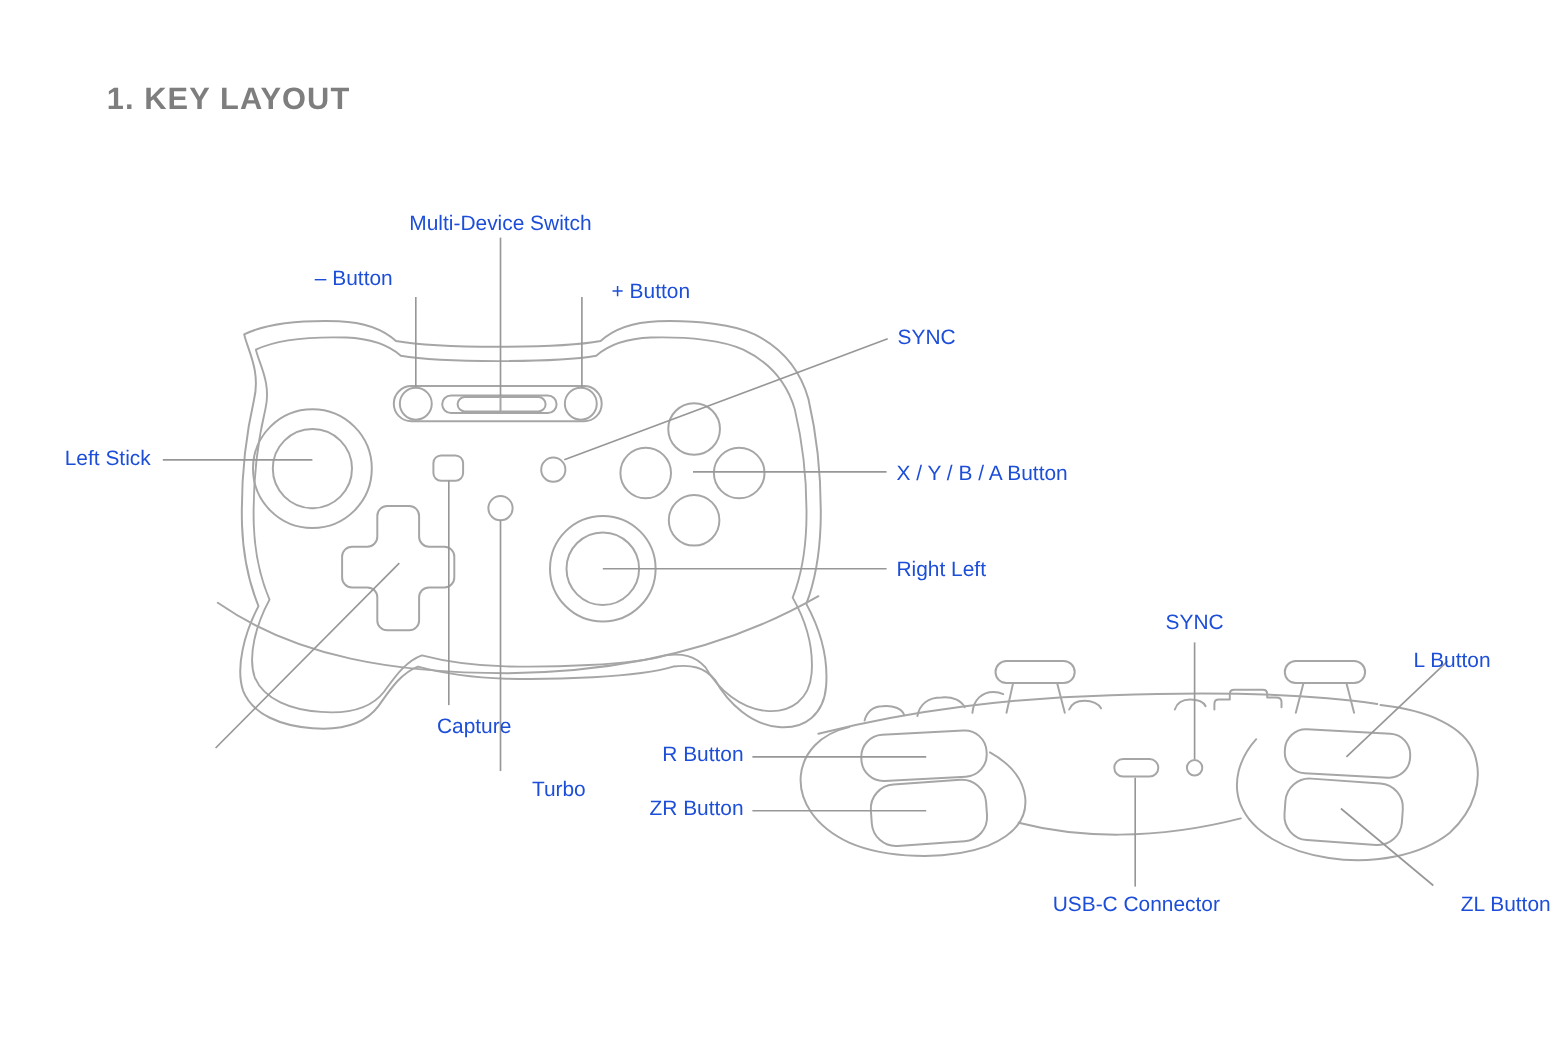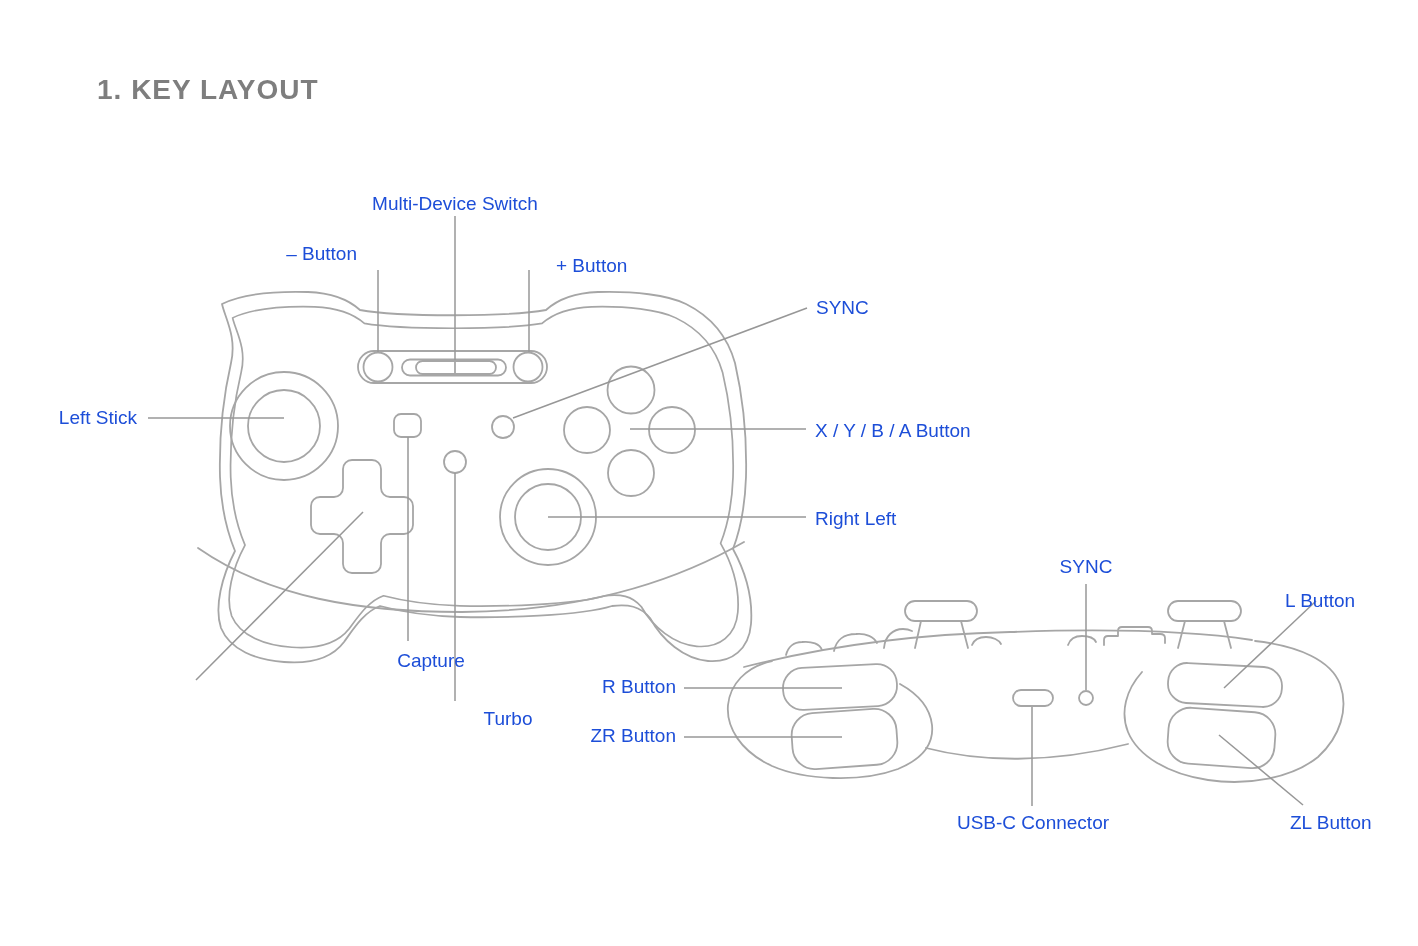--- a/index.html
+++ b/index.html
@@ -190,15 +190,15 @@
   <div class="lbl" style="left:815px;top:416px;">X / Y / B / A Button</div>
   <div class="lbl" style="left:815px;top:504px;">Right Left</div>
   <div class="lbl center" style="left:410px;top:646px;margin-left:21px;">Capture</div>
   <div class="lbl center" style="left:480px;top:704px;margin-left:28px;">Turbo</div>
 
   <div class="lbl center" style="left:1086px;top:552px;">SYNC</div>
   <div class="lbl" style="left:1285px;top:566px;margin-top:20px;">L Button</div>
   <div class="lbl right" style="left:676px;top:672px;">R Button</div>
   <div class="lbl right" style="left:676px;top:721px;">ZR Button</div>
   <div class="lbl center" style="left:1033px;top:808px;">USB-C Connector</div>
-  <div class="lbl" style="left:1290px;top:808px;">ZL Button</div>
+  <div class="lbl" style="left:1328px;top:808px;">ZL Button</div>
 
 </div>
 
 </body></html>

